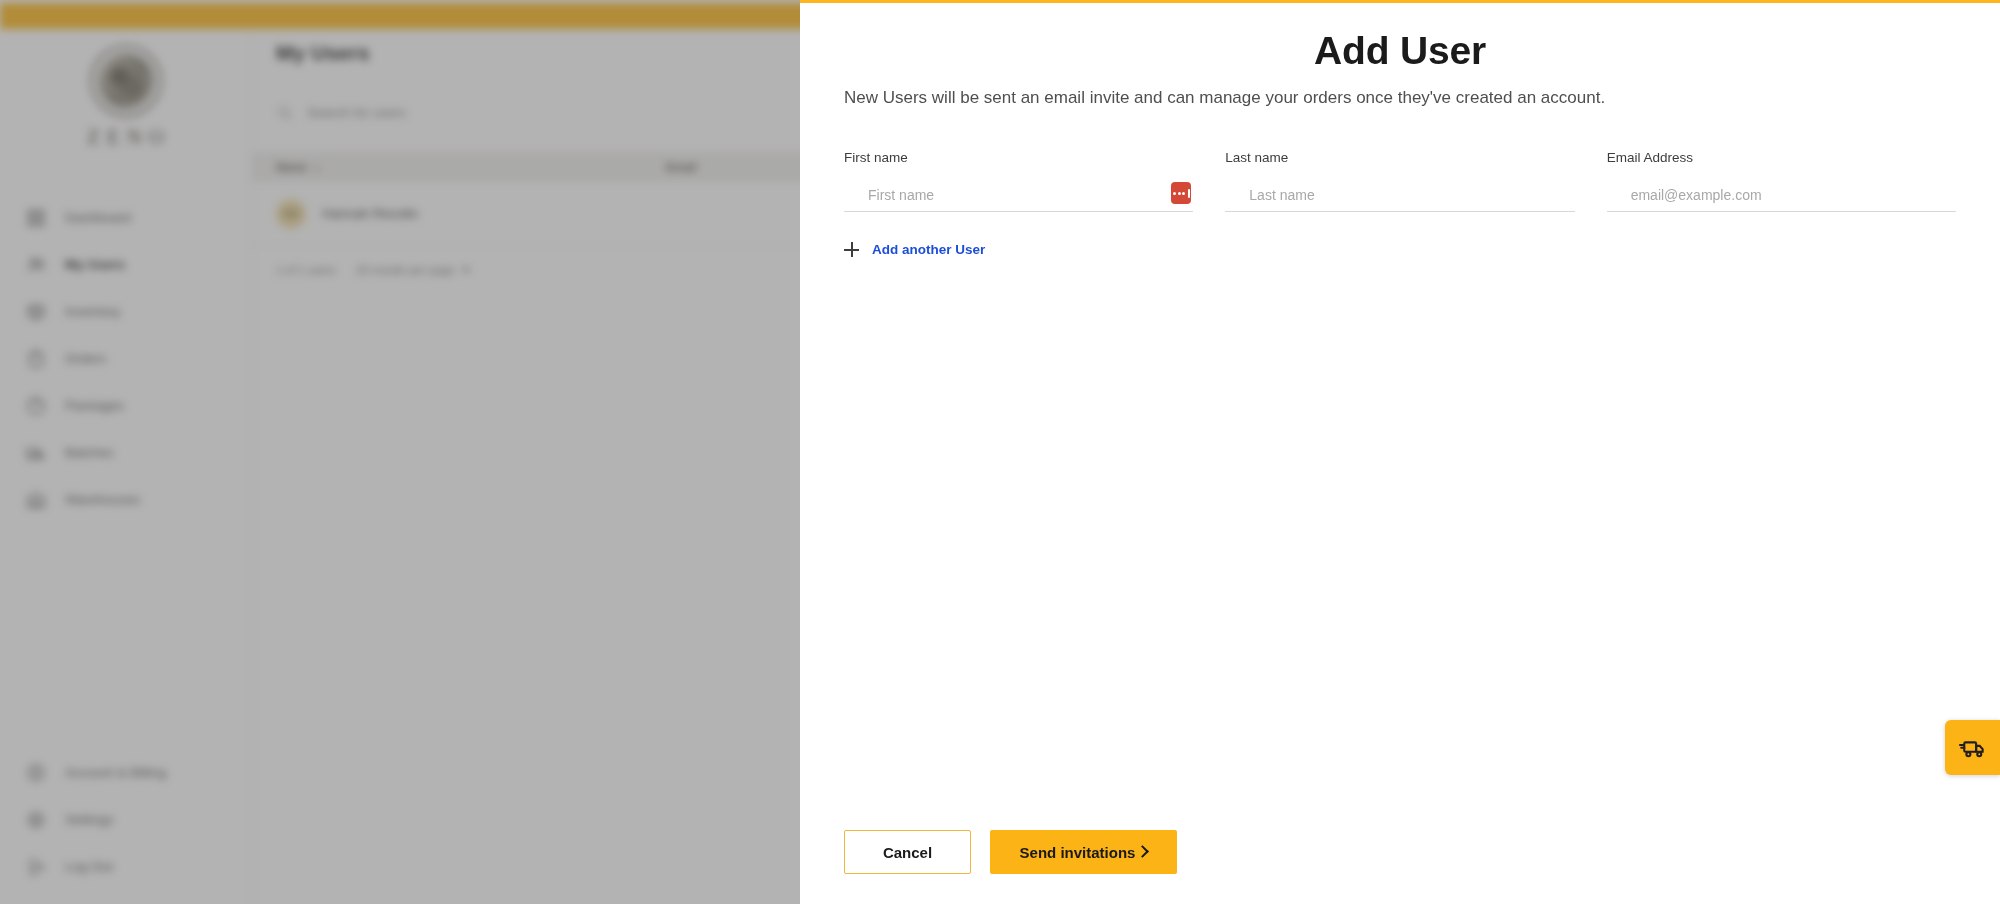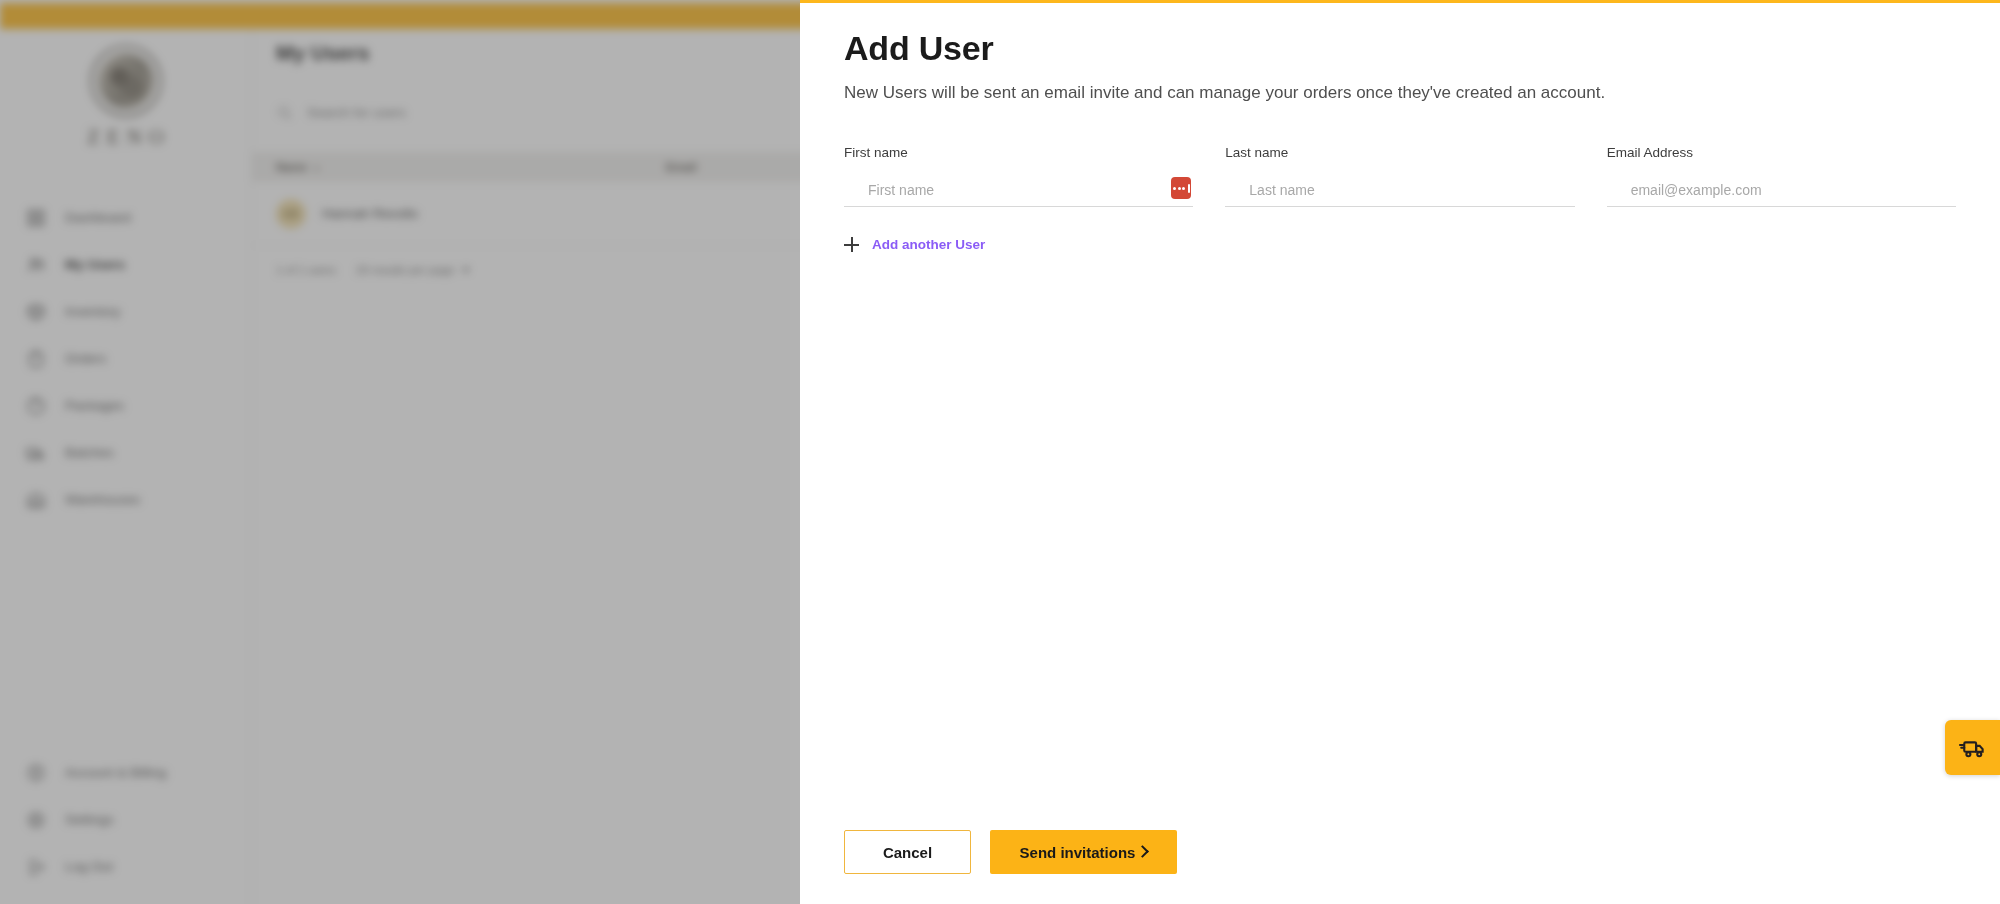--- a/index.html
+++ b/index.html
@@ -133,21 +133,21 @@
 
   
   #modal {
     position: absolute; left: 800px; top: 0; width: 1200px; height: 904px;
     background: #ffffff;
     display: flex; flex-direction: column;
   }
   .modal-top-line { height: 3px; background: #FDB71C; width: 100%; }
   .modal-body { padding: 26px 44px 0 44px; flex: 1 1 auto; }
   .modal-title {
-    font-size: 34px; font-weight: bold; color: #1b1b1b; letter-spacing: -.2px;
+    font-size: 39px; font-weight: bold; color: #1b1b1b; letter-spacing: -.2px; text-align: center;
   }
   .modal-sub {
     margin-top: 15px; font-size: 17px; color: #4f4f4f;
   }
   .field-grid {
     margin-top: 42px; display: flex; gap: 32px;
   }
   .field { width: 355px; }
   .field-label { font-size: 13.5px; color: #3d3d3d; }
   .field-ctrl {
@@ -168,21 +168,21 @@
     background: #d34836; display: flex; align-items: center;
     justify-content: center; gap: 1.5px;
   }
   .pw-badge i {
     width: 3px; height: 3px; border-radius: 50%; background: #fff; display: block;
   }
   .pw-badge .bar { width: 2px; height: 9px; border-radius: 1px; background:#fff; margin-left:1px; }
 
   .add-another {
     margin-top: 30px; display: inline-flex; align-items: center; gap: 13px;
-    font-size: 13.5px; font-weight: bold; color: #8b5cf6; cursor: pointer;
+    font-size: 13.5px; font-weight: bold; color: #1d4ed8; cursor: pointer;
   }
   .plus {
     position: relative; width: 15px; height: 15px; flex: 0 0 15px;
   }
   .plus::before, .plus::after {
     content: ""; position: absolute; background: #3d3d3d;
   }
   .plus::before { left: 0; top: 6.5px; width: 15px; height: 2px; }
   .plus::after { top: 0; left: 6.5px; height: 15px; width: 2px; }
 

